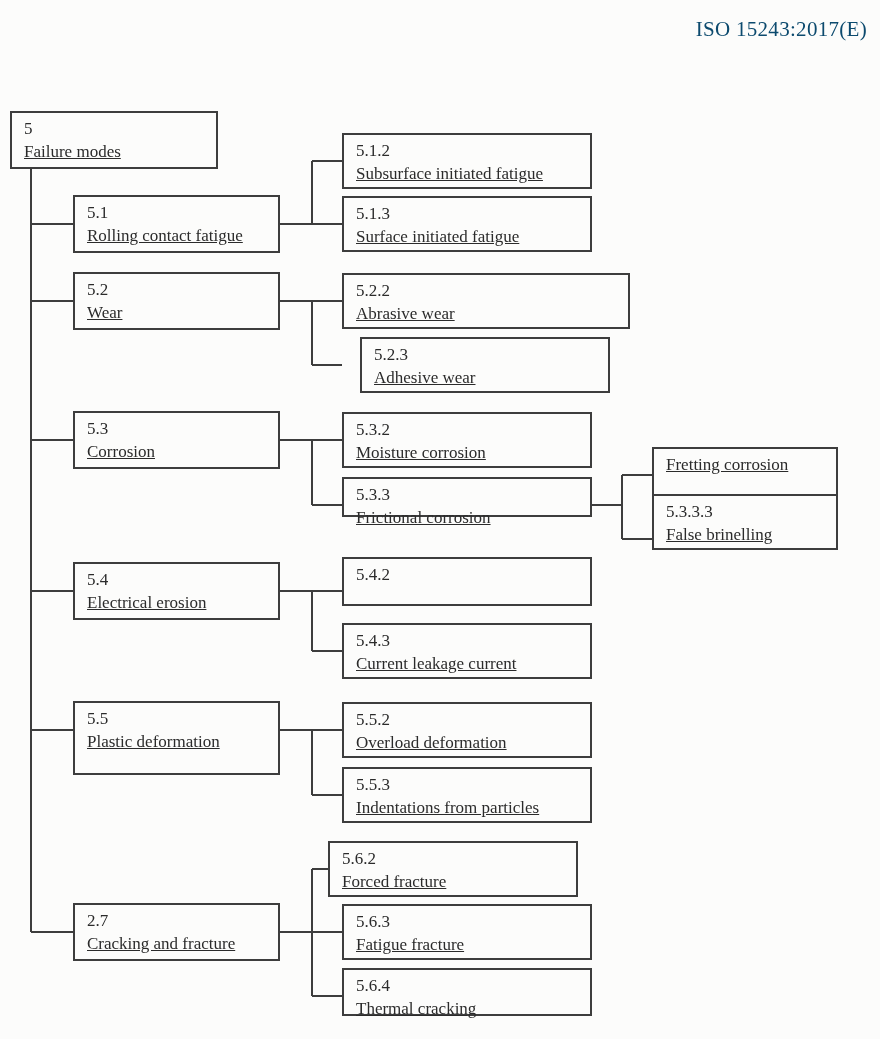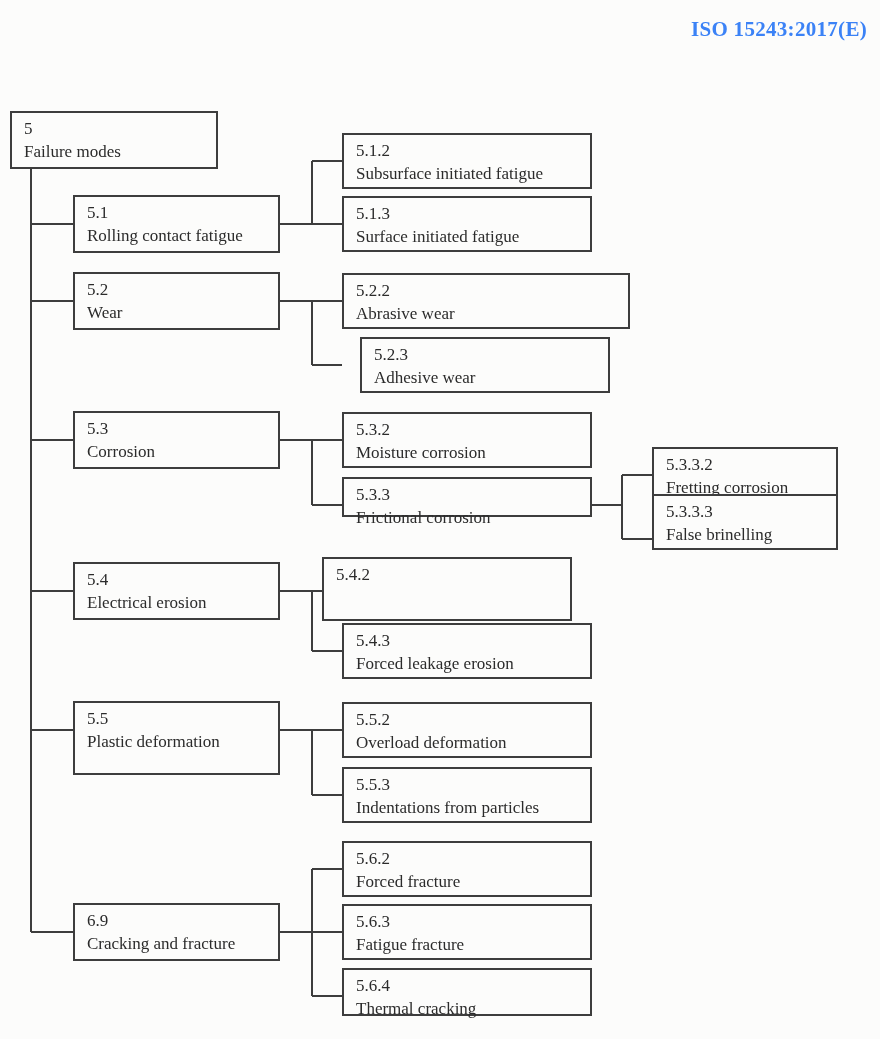--- a/index.html
+++ b/index.html
@@ -13,22 +13,22 @@
     height: 1039px;
     background: #fcfcfb;
     font-family: "Liberation Serif", serif;
     overflow: hidden;
   }
   .doc-title {
     position: absolute;
     top: 17px;
     right: 13px;
     font-size: 21px;
-    font-weight: bold;
-    color: #3b82f6;
+    font-weight: normal;
+    color: #0c4a6e;
     letter-spacing: 0.3px;
   }
   svg.connectors {
     position: absolute;
     left: 0;
     top: 0;
     width: 880px;
     height: 1039px;
   }
   .node {
@@ -36,21 +36,21 @@
     box-sizing: border-box;
     background: #fcfcfb;
     border: 2px solid #3d3d3d;
     color: #2b2b2b;
     font-size: 17px;
     line-height: 23px;
     padding: 4px 6px 0 12px;
     white-space: nowrap;
   }
   .node .code { display: block; }
-  .node .label { display: block; }
+  .node .label { display: block; text-decoration: underline; }
 </style>
 </head>
 <body>
 
 <div class="page">
 
   <div class="doc-title">ISO 15243:2017(E)</div>
 
   <svg class="connectors" viewBox="0 0 880 1039" fill="none" stroke-width="2">
     <path d="M31 169 V932 M31 224 H73 M31 301 H73 M31 440 H73 M31 591 H73 M31 730 H73 M31 932 H73" stroke="#3d3d3d"></path>
@@ -82,21 +82,21 @@
   </div>
   <div class="node" style="left:73px; top:562px; width:207px; height:58px">
     <span class="code">5.4</span>
     <span class="label">Electrical erosion</span>
   </div>
   <div class="node" style="left:73px; top:701px; width:207px; height:74px">
     <span class="code">5.5</span>
     <span class="label">Plastic deformation</span>
   </div>
   <div class="node" style="left:73px; top:903px; width:207px; height:58px">
-    <span class="code">6.9</span>
+    <span class="code">2.7</span>
     <span class="label">Cracking and fracture</span>
   </div>
 
   <div class="node" style="left:342px; top:133px; width:250px; height:56px">
     <span class="code">5.1.2</span>
     <span class="label">Subsurface initiated fatigue</span>
   </div>
   <div class="node" style="left:342px; top:196px; width:250px; height:56px">
     <span class="code">5.1.3</span>
     <span class="label">Surface initiated fatigue</span>
@@ -110,50 +110,49 @@
     <span class="label">Adhesive wear</span>
   </div>
   <div class="node" style="left:342px; top:412px; width:250px; height:56px">
     <span class="code">5.3.2</span>
     <span class="label">Moisture corrosion</span>
   </div>
   <div class="node" style="left:342px; top:477px; width:250px; height:40px">
     <span class="code">5.3.3</span>
     <span class="label">Frictional corrosion</span>
   </div>
-  <div class="node" style="left:322px; top:557px; width:250px; height:64px">
+  <div class="node" style="left:342px; top:557px; width:250px; height:49px">
     <span class="code">5.4.2</span>
   </div>
   <div class="node" style="left:342px; top:623px; width:250px; height:56px">
     <span class="code">5.4.3</span>
-    <span class="label">Forced leakage erosion</span>
+    <span class="label">Current leakage current</span>
   </div>
   <div class="node" style="left:342px; top:702px; width:250px; height:56px">
     <span class="code">5.5.2</span>
     <span class="label">Overload deformation</span>
   </div>
   <div class="node" style="left:342px; top:767px; width:250px; height:56px">
     <span class="code">5.5.3</span>
     <span class="label">Indentations from particles</span>
   </div>
-  <div class="node" style="left:342px; top:841px; width:250px; height:56px">
+  <div class="node" style="left:328px; top:841px; width:250px; height:56px">
     <span class="code">5.6.2</span>
     <span class="label">Forced fracture</span>
   </div>
   <div class="node" style="left:342px; top:904px; width:250px; height:56px">
     <span class="code">5.6.3</span>
     <span class="label">Fatigue fracture</span>
   </div>
   <div class="node" style="left:342px; top:968px; width:250px; height:48px">
     <span class="code">5.6.4</span>
     <span class="label">Thermal cracking</span>
   </div>
 
   <div class="node" style="left:652px; top:447px; width:186px; height:56px">
-    <span class="code">5.3.3.2</span>
     <span class="label">Fretting corrosion</span>
   </div>
   <div class="node" style="left:652px; top:494px; width:186px; height:56px">
     <span class="code">5.3.3.3</span>
     <span class="label">False brinelling</span>
   </div>
 
 </div>
 
 </body></html>

